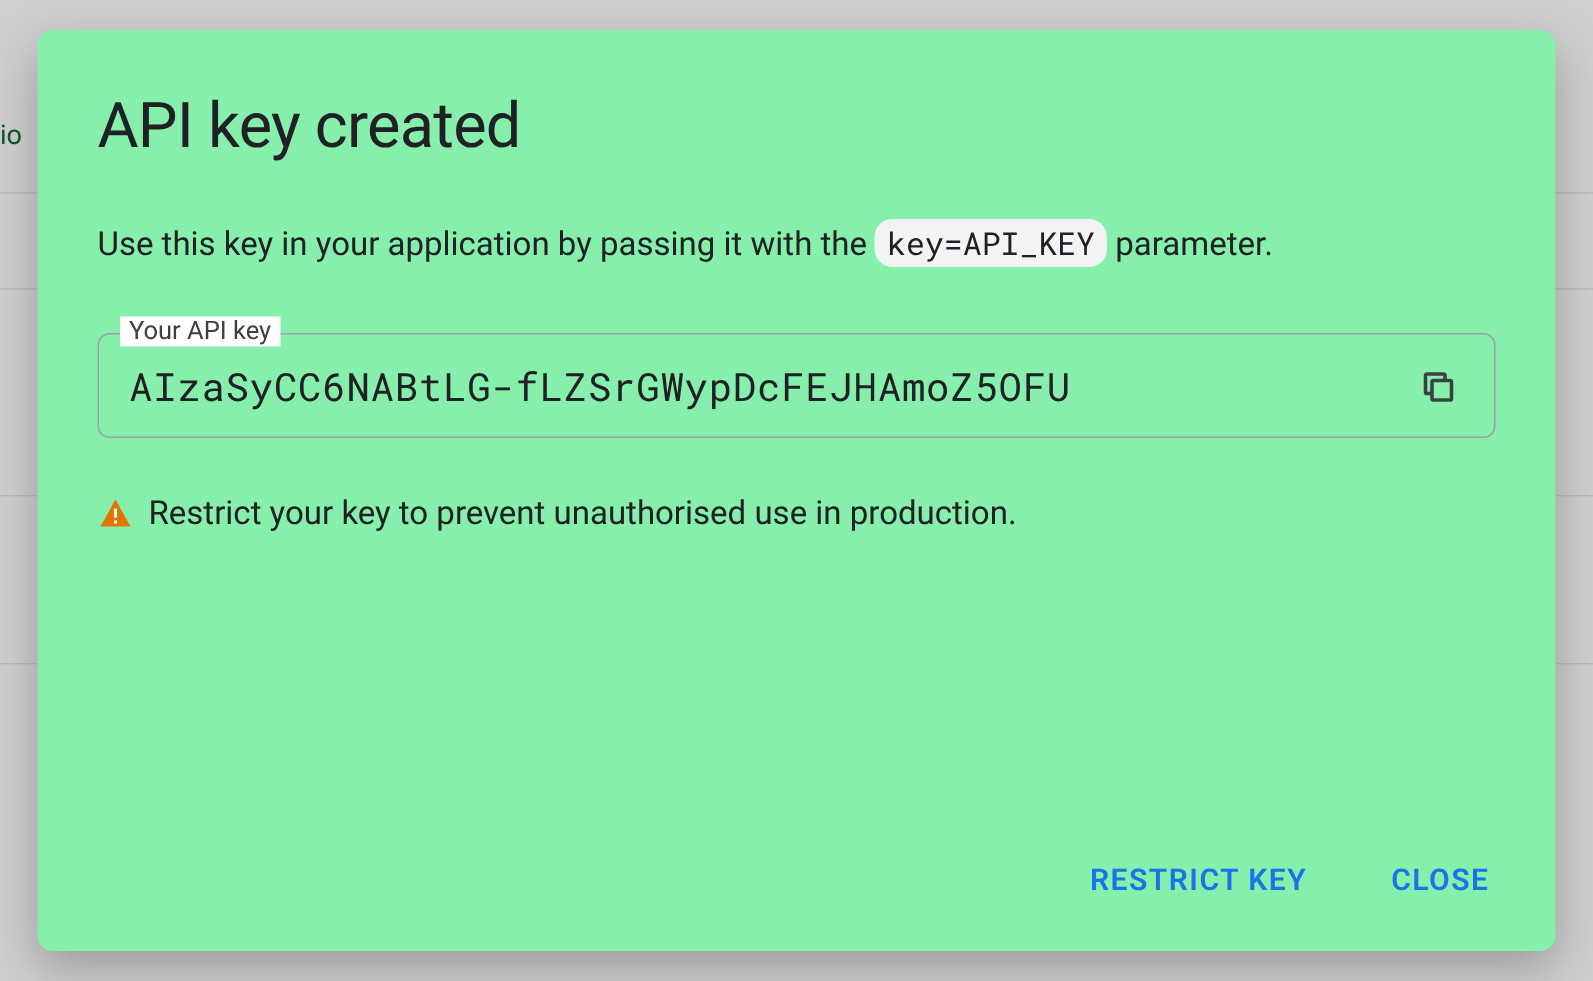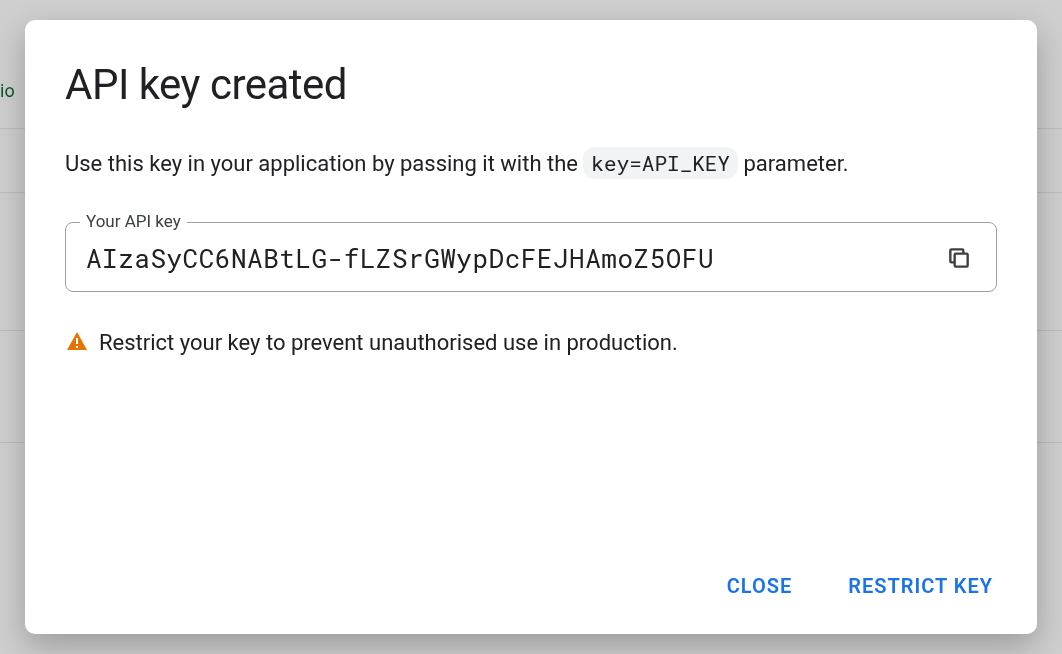--- a/index.html
+++ b/index.html
@@ -26,21 +26,21 @@
     right: 0;
     height: 1px;
     background: #bdbdbd;
   }
   .dialog {
     position: absolute;
     top: 20px;
     left: 25px;
     right: 25px;
     bottom: 20px;
-    background: #ffffff;
+    background: #86efac;
     border-radius: 10px;
     box-shadow: 0 12px 32px rgba(0,0,0,0.25);
     padding: 40px 40px 28px 40px;
     display: flex;
     flex-direction: column;
   }
   .dialog-title {
     font-size: 42px;
     font-weight: 400;
     color: #202124;
@@ -93,21 +93,21 @@
     border: none;
     cursor: pointer;
     padding: 4px;
     color: #3c4043;
     display: flex;
     align-items: center;
     justify-content: center;
   }
   .warning-row {
     display: flex;
-    align-items: flex-start;
+    align-items: flex-end;
     gap: 10px;
     font-size: 22px;
     color: #202124;
   }
   .warning-icon {
     width: 24px;
     height: 24px;
     flex-shrink: 0;
   }
   .dialog-actions {
@@ -171,17 +171,17 @@
   <div class="warning-row">
     <svg class="warning-icon" viewBox="0 0 24 24">
       <path d="M12 2 L22 20 H2 Z" fill="#e37400"></path>
       <rect x="11" y="8" width="2" height="6" fill="#fff"></rect>
       <rect x="11" y="16" width="2" height="2" fill="#fff"></rect>
     </svg>
     <span>Restrict your key to prevent unauthorised use in production.</span>
   </div>
 
   <div class="dialog-actions">
+    <button class="flat-btn">RESTRICT KEY</button>
     <button class="flat-btn">CLOSE</button>
-    <button class="flat-btn">RESTRICT KEY</button>
   </div>
 
 </div>
 
 </body></html>

